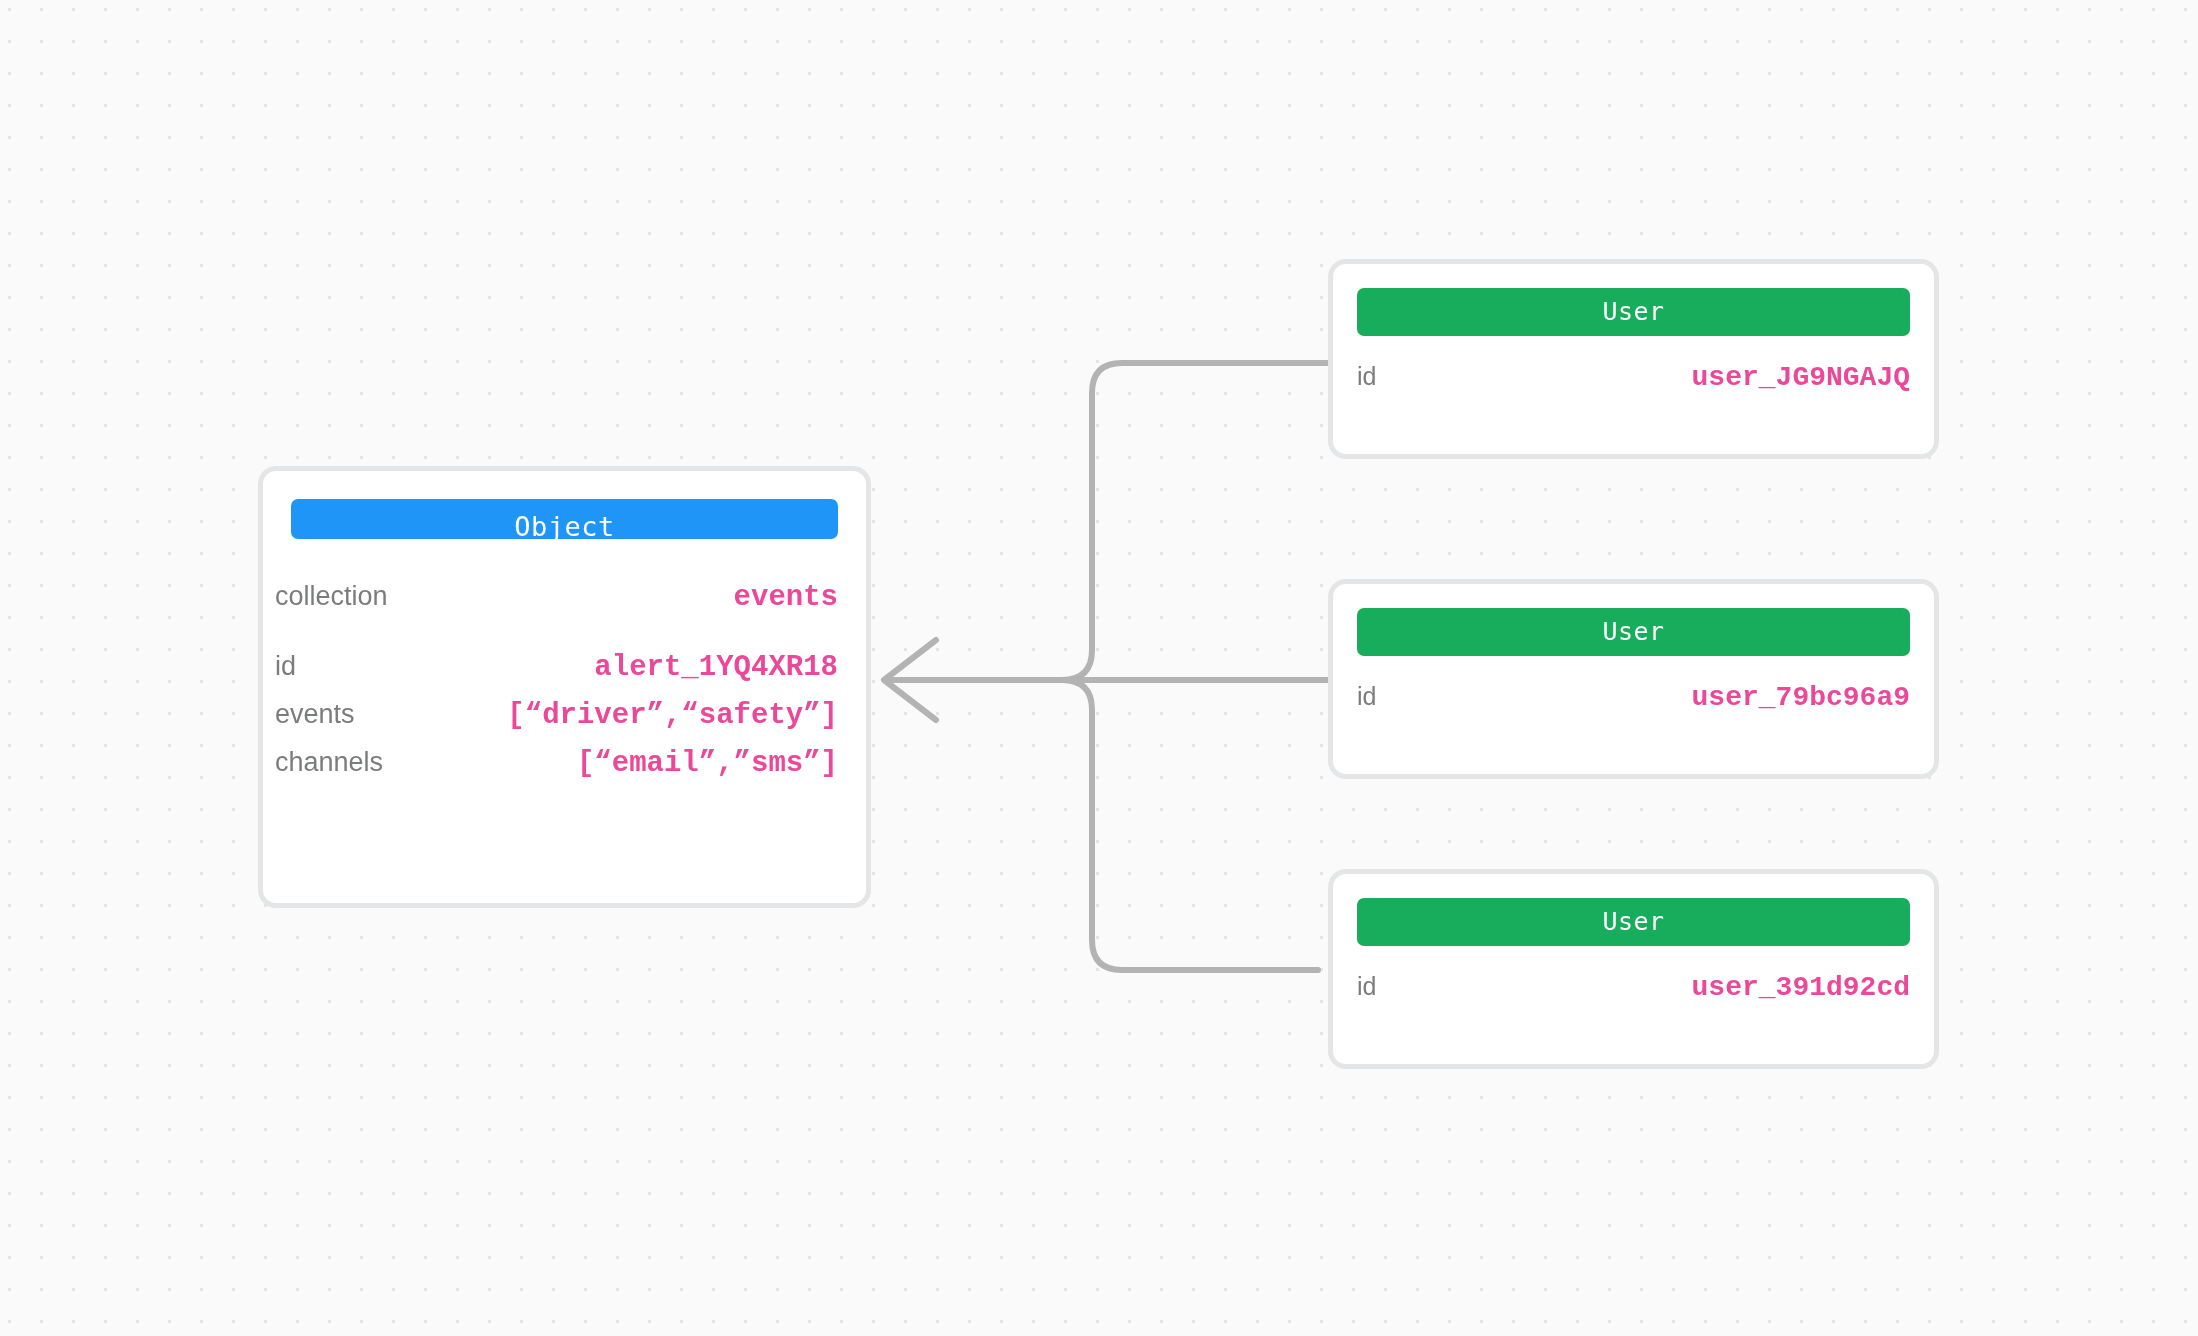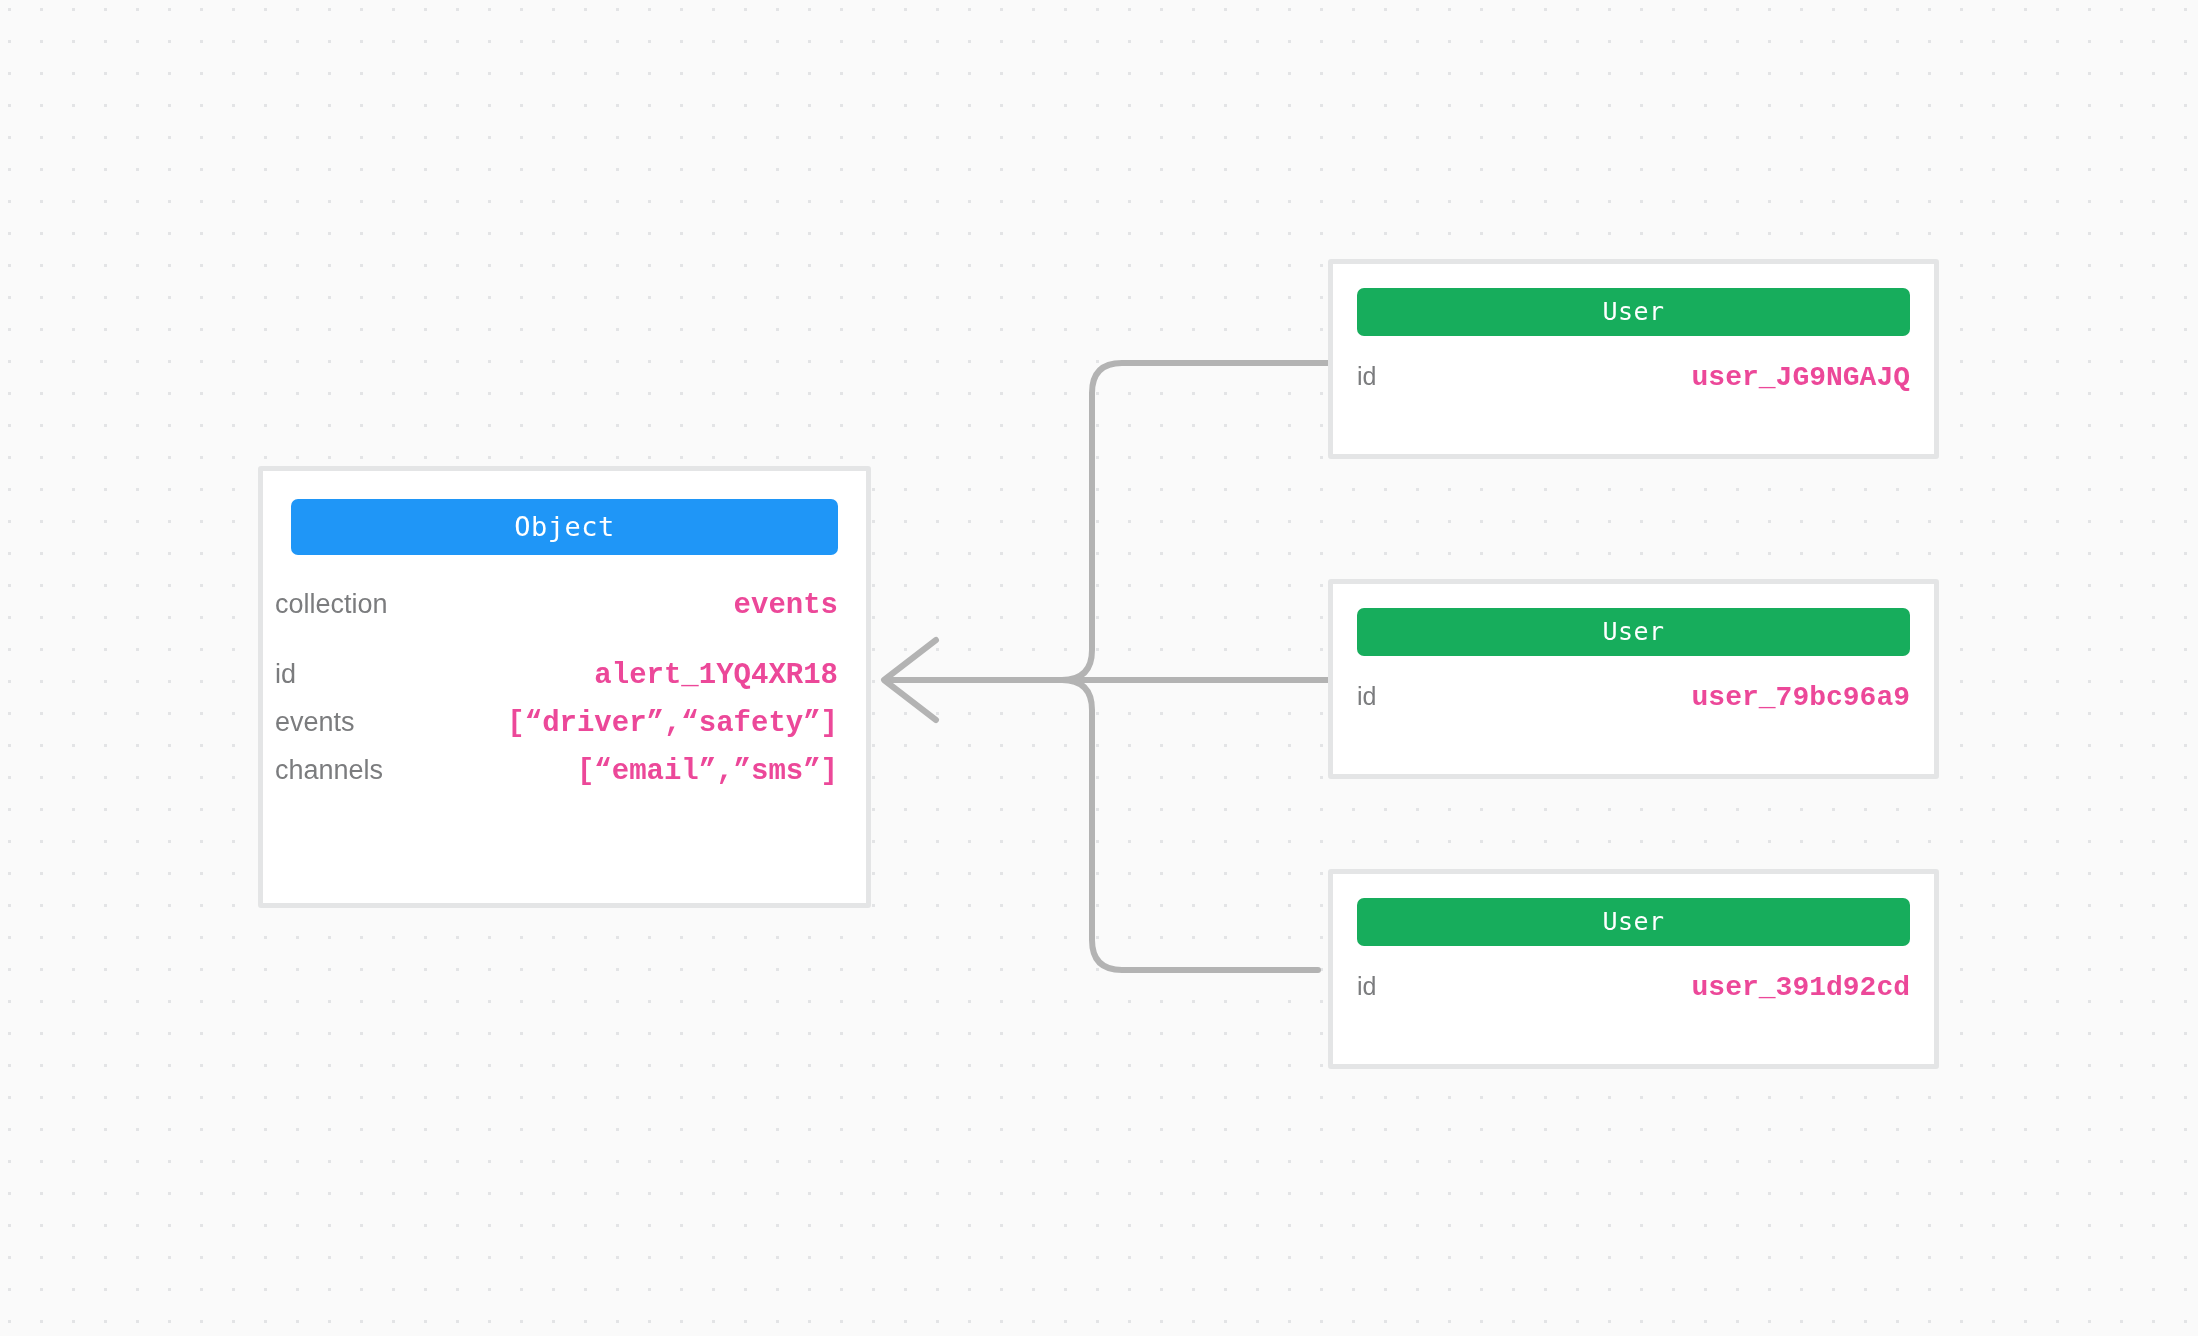--- a/index.html
+++ b/index.html
@@ -27,21 +27,21 @@
     width: 2198px;
     height: 1336px;
     pointer-events: none;
   }
 
   
   .node {
     position: absolute;
     background: #ffffff;
     border: 5px solid #e4e5e6;
-    border-radius: 3px;
+    border-radius: 18px;
     box-sizing: border-box;
   }
 
   .node-header {
     border-radius: 7px;
     text-align: center;
     color: #ffffff;
     font-family: "DejaVu Sans Mono", monospace;
     letter-spacing: 0.5px;
     box-sizing: border-box;
@@ -71,22 +71,22 @@
   .row-gap { height: 22px; }
 
   
   #node-object {
     left: 258px;
     top: 466px;
     width: 613px;
     height: 442px;
   }
   #node-object .node-header {
-    margin: 28px 28px 0 28px;
-    height: 56px;
+    margin: 28px 28px 8px 28px;
+    height: 40px;
     line-height: 56px;
     font-size: 27px;
   }
   #node-object .rows {
     padding: 34px 28px 0 12px;
   }
   #node-object .row-key { font-size: 27px; }
   #node-object .row-val { font-size: 29px; }
   #node-object .row { height: 48px; }
 

